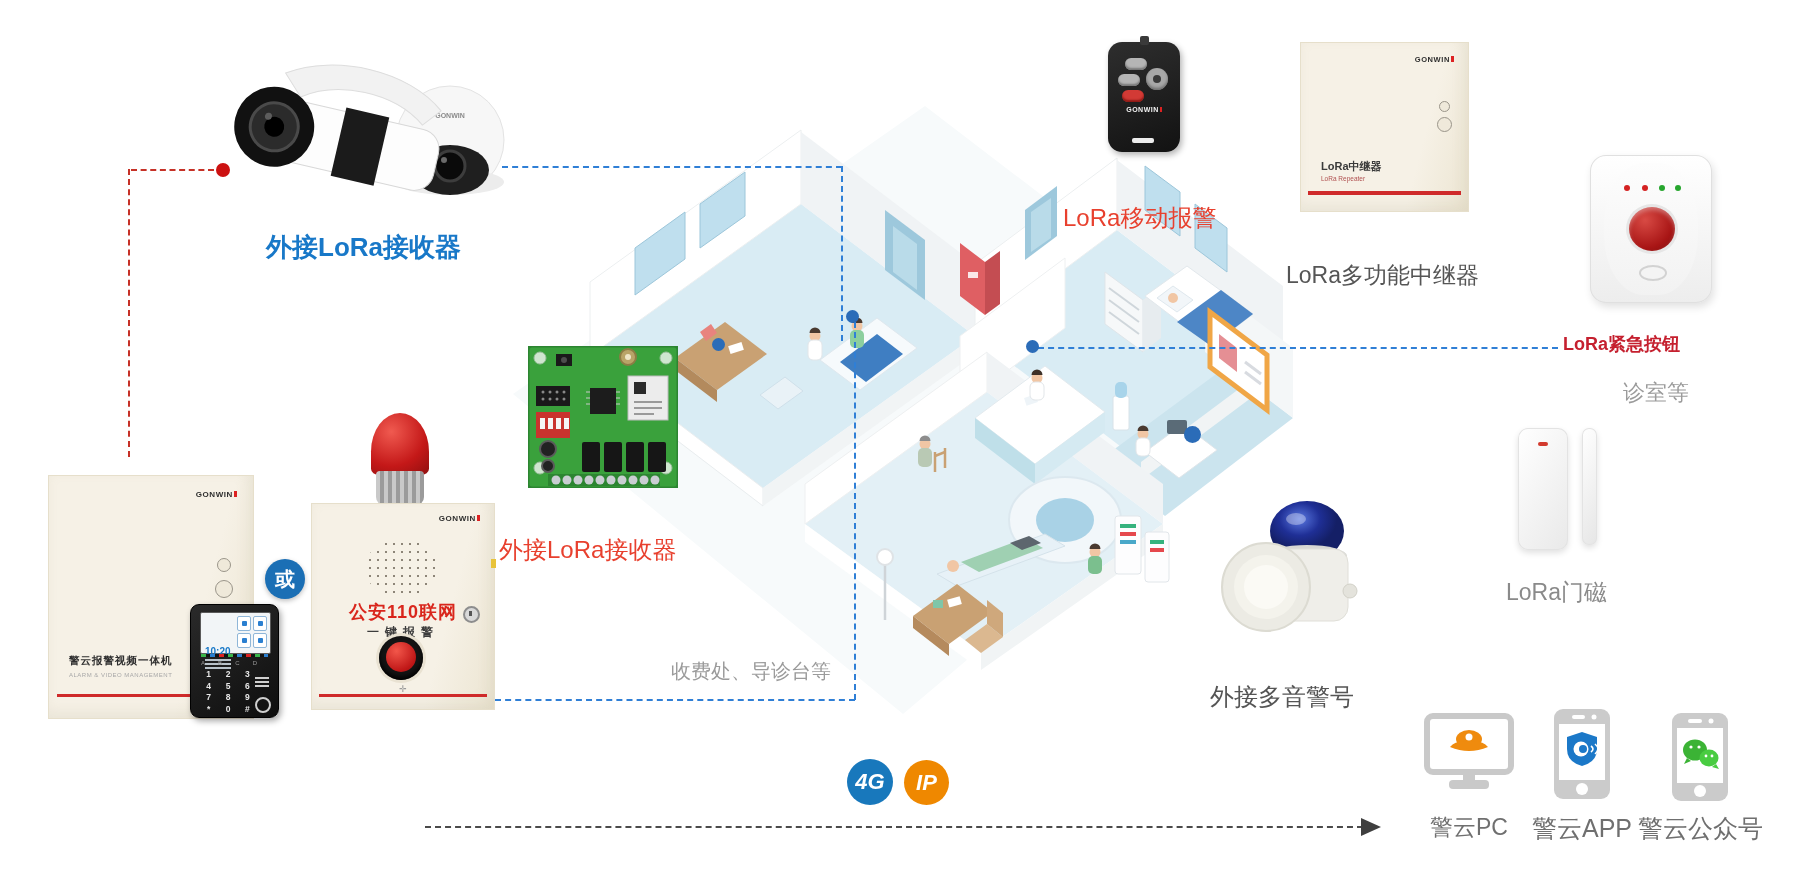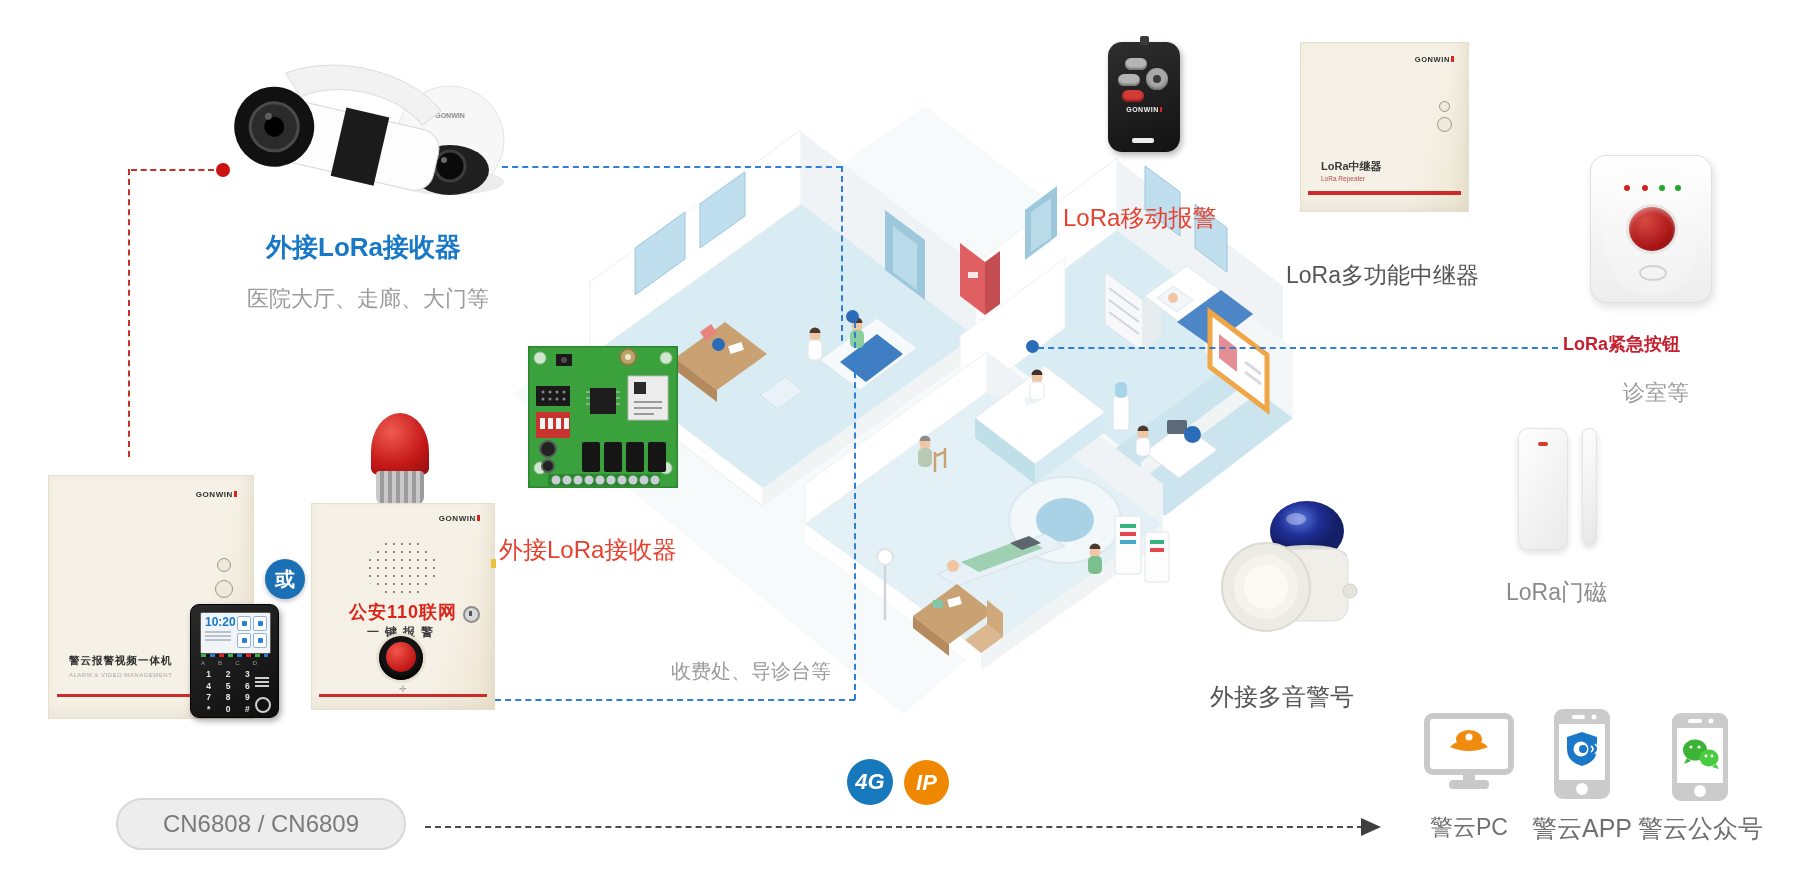--- a/index.html
+++ b/index.html
@@ -32,21 +32,21 @@
   .emblem{position:absolute;border:1.5px solid #9a958a;border-radius:50%;background:#efe9da;}
   
   .or-circle{width:40px;height:40px;border-radius:50%;background:#1b6fb5;color:#fff;
              display:flex;align-items:center;justify-content:center;font-size:20px;font-weight:bold;
              box-shadow:0 2px 5px rgba(0,0,0,.25);}
   
   .keypad{width:87px;height:112px;background:linear-gradient(145deg,#2a2a2a,#0e0e0e);
           border-radius:9px;border:1px solid #000;box-shadow:2px 3px 6px rgba(0,0,0,.35);}
   .kp-screen{position:absolute;left:9px;top:7px;width:69px;height:40px;background:#f2f5f7;
              border:1px solid #5a5a5a;border-radius:2px;display:flex;}
-  .kp-time{color:#1878c8;font-weight:bold;font-size:12px;padding:2px 0 0 4px;}
+  .kp-time{color:#1878c8;font-weight:bold;font-size:10px;padding:2px 0 0 4px;margin-top:31px;}
   .kp-lines i{display:block;width:26px;height:2px;background:#b9c2c9;margin:2px 0 0 4px;}
   .kp-icons{margin-left:auto;display:grid;grid-template-columns:14px 14px;grid-auto-rows:15px;gap:2px;padding:3px 3px 0 0;}
   .kp-icons i{background:#fff;border:1px solid #8fb6d8;border-radius:2px;position:relative;}
   .kp-icons i::after{content:"";position:absolute;left:4px;top:4px;width:5px;height:5px;background:#2a7fd0;border-radius:1px;}
   .kp-status{position:absolute;left:10px;top:49px;width:67px;height:3px;
              background:repeating-linear-gradient(90deg,#39b54a 0 5px,#111 5px 9px,#2a7fd0 9px 14px,#111 14px 18px,#d22 18px 23px,#111 23px 27px);}
   .kp-letters{position:absolute;left:10px;top:55px;width:56px;display:flex;justify-content:space-between;
               color:#9a9a9a;font-size:6px;}
   .kp-grid{position:absolute;left:8px;top:64px;width:58px;display:grid;grid-template-columns:repeat(3,1fr);
            grid-auto-rows:11.5px;color:#e8e8e8;font-size:8.5px;text-align:center;font-weight:bold;}
@@ -269,21 +269,20 @@
       <path d="M65,38 C110,8 185,8 225,40 L210,58 C175,32 118,34 85,58 Z" fill="#f2f2f2" stroke="#dddddd"></path>
       <rect x="52" y="62" width="180" height="62" rx="20" fill="#fdfdfd" stroke="#d8d8d8"></rect>
       <rect x="132" y="58" width="44" height="70" fill="#1b1b1b"></rect>
       <circle cx="66" cy="93" r="40" fill="#111111"></circle>
       <circle cx="66" cy="93" r="24" fill="#2b2b2b" stroke="#4a4a4a" stroke-width="3"></circle>
       <circle cx="66" cy="93" r="10" fill="#000000"></circle>
       <circle cx="58" cy="84" r="3.5" fill="#5d5d5d"></circle>
     </g>
   </svg>
   <div class="abs t-blue" style="left:266px;top:230px;font-size:26px">外接LoRa接收器</div>
-  <div class="abs t-gray" style="left:247px;top:284px;font-size:22px">医院大厅、走廊、大门等</div>
 
   <div class="abs cream-box" style="left:48px;top:475px;width:204px;height:242px">
     <span class="brand abs" style="right:16px;top:14px">GONWIN</span>
     <span class="emblem" style="left:168px;top:82px;width:12px;height:12px"></span>
     <span class="emblem" style="left:166px;top:104px;width:16px;height:16px"></span>
     <div class="abs" style="left:20px;top:178px;font-size:10.5px;font-weight:bold;color:#2f2f2f;letter-spacing:1px">警云报警视频一体机</div>
     <div class="abs" style="left:20px;top:196px;font-size:6px;color:#a8a8a8;letter-spacing:.5px">ALARM &amp; VIDEO MANAGEMENT</div>
     <div class="red-stripe" style="top:218px"></div>
   </div>
 
@@ -456,21 +455,20 @@
     <rect x="58" y="62" width="80" height="72" rx="14" fill="#efeee9" stroke="#e0dfd8"></rect>
     <circle cx="56" cy="100" r="44" fill="#ecebe4" stroke="#dcdbd2" stroke-width="2"></circle>
     <circle cx="56" cy="100" r="32" fill="#f4f3ec"></circle>
     <circle cx="56" cy="100" r="22" fill="#fbfaf5"></circle>
     <circle cx="140" cy="104" r="7" fill="#e4e3dc" stroke="#d2d1c8"></circle>
   </svg>
   <div class="abs t-dark" style="left:1210px;top:660px;font-size:24px">外接多音警号</div>
 
   <div class="abs t-gray" style="left:671px;top:658px;font-size:20px">收费处、导诊台等</div>
 
-  <div class="abs pill" style="left:116px;top:798px;width:286px;height:48px">CN6808 / CN6809</div>
 
   <div class="abs dash-gray-h" style="left:425px;top:826px;width:938px"></div>
   <div class="abs arrow-head" style="left:1361px;top:818px"></div>
   <div class="abs badge" style="left:847px;top:759px;width:46px;height:46px;background:#1878bc;font-size:22px">4G</div>
   <div class="abs badge" style="left:904px;top:760px;width:45px;height:45px;background:#ef8800;font-size:22px">IP</div>
 
   <svg class="abs" style="left:1424px;top:713px;width:90px;height:80px" viewBox="0 0 90 80">
     <rect x="3" y="3" width="84" height="56" rx="6" fill="#ffffff" stroke="#c9c9c9" stroke-width="6"></rect>
     <ellipse cx="45" cy="26" rx="13" ry="9" fill="#ef8b0e"></ellipse>
     <path d="M26,34 Q45,42 64,34 Q58,27 45,29 Q32,27 26,34 Z" fill="#ef8b0e"></path>

